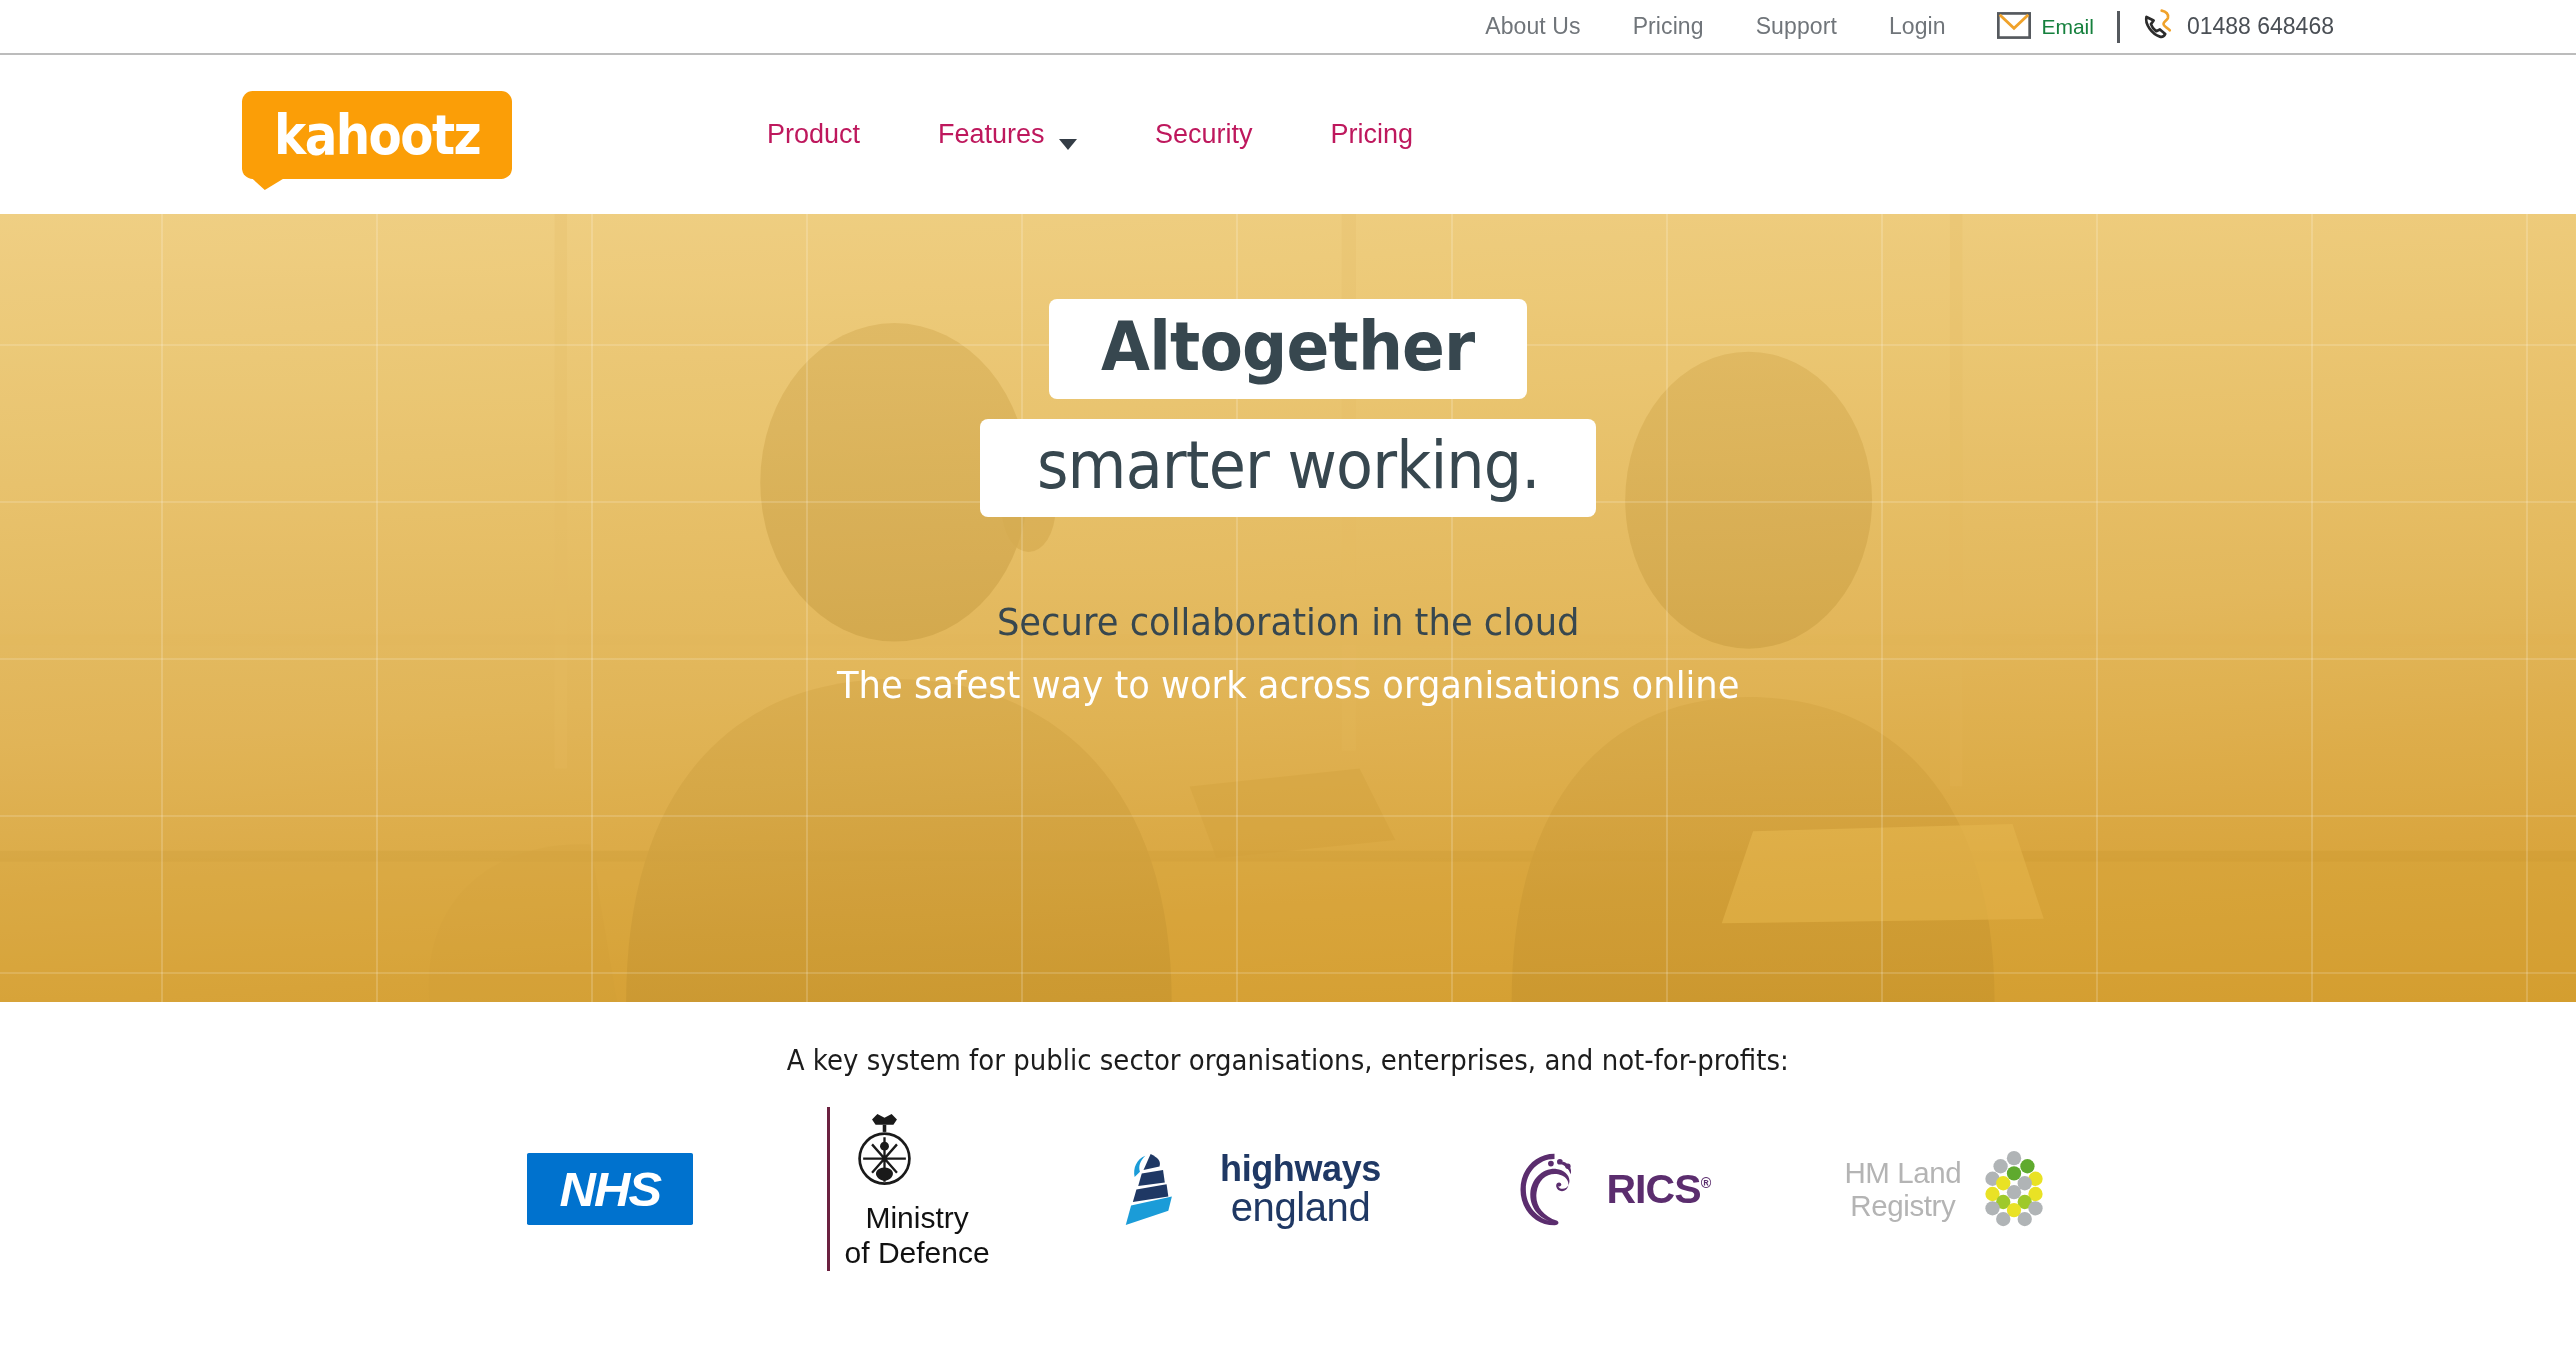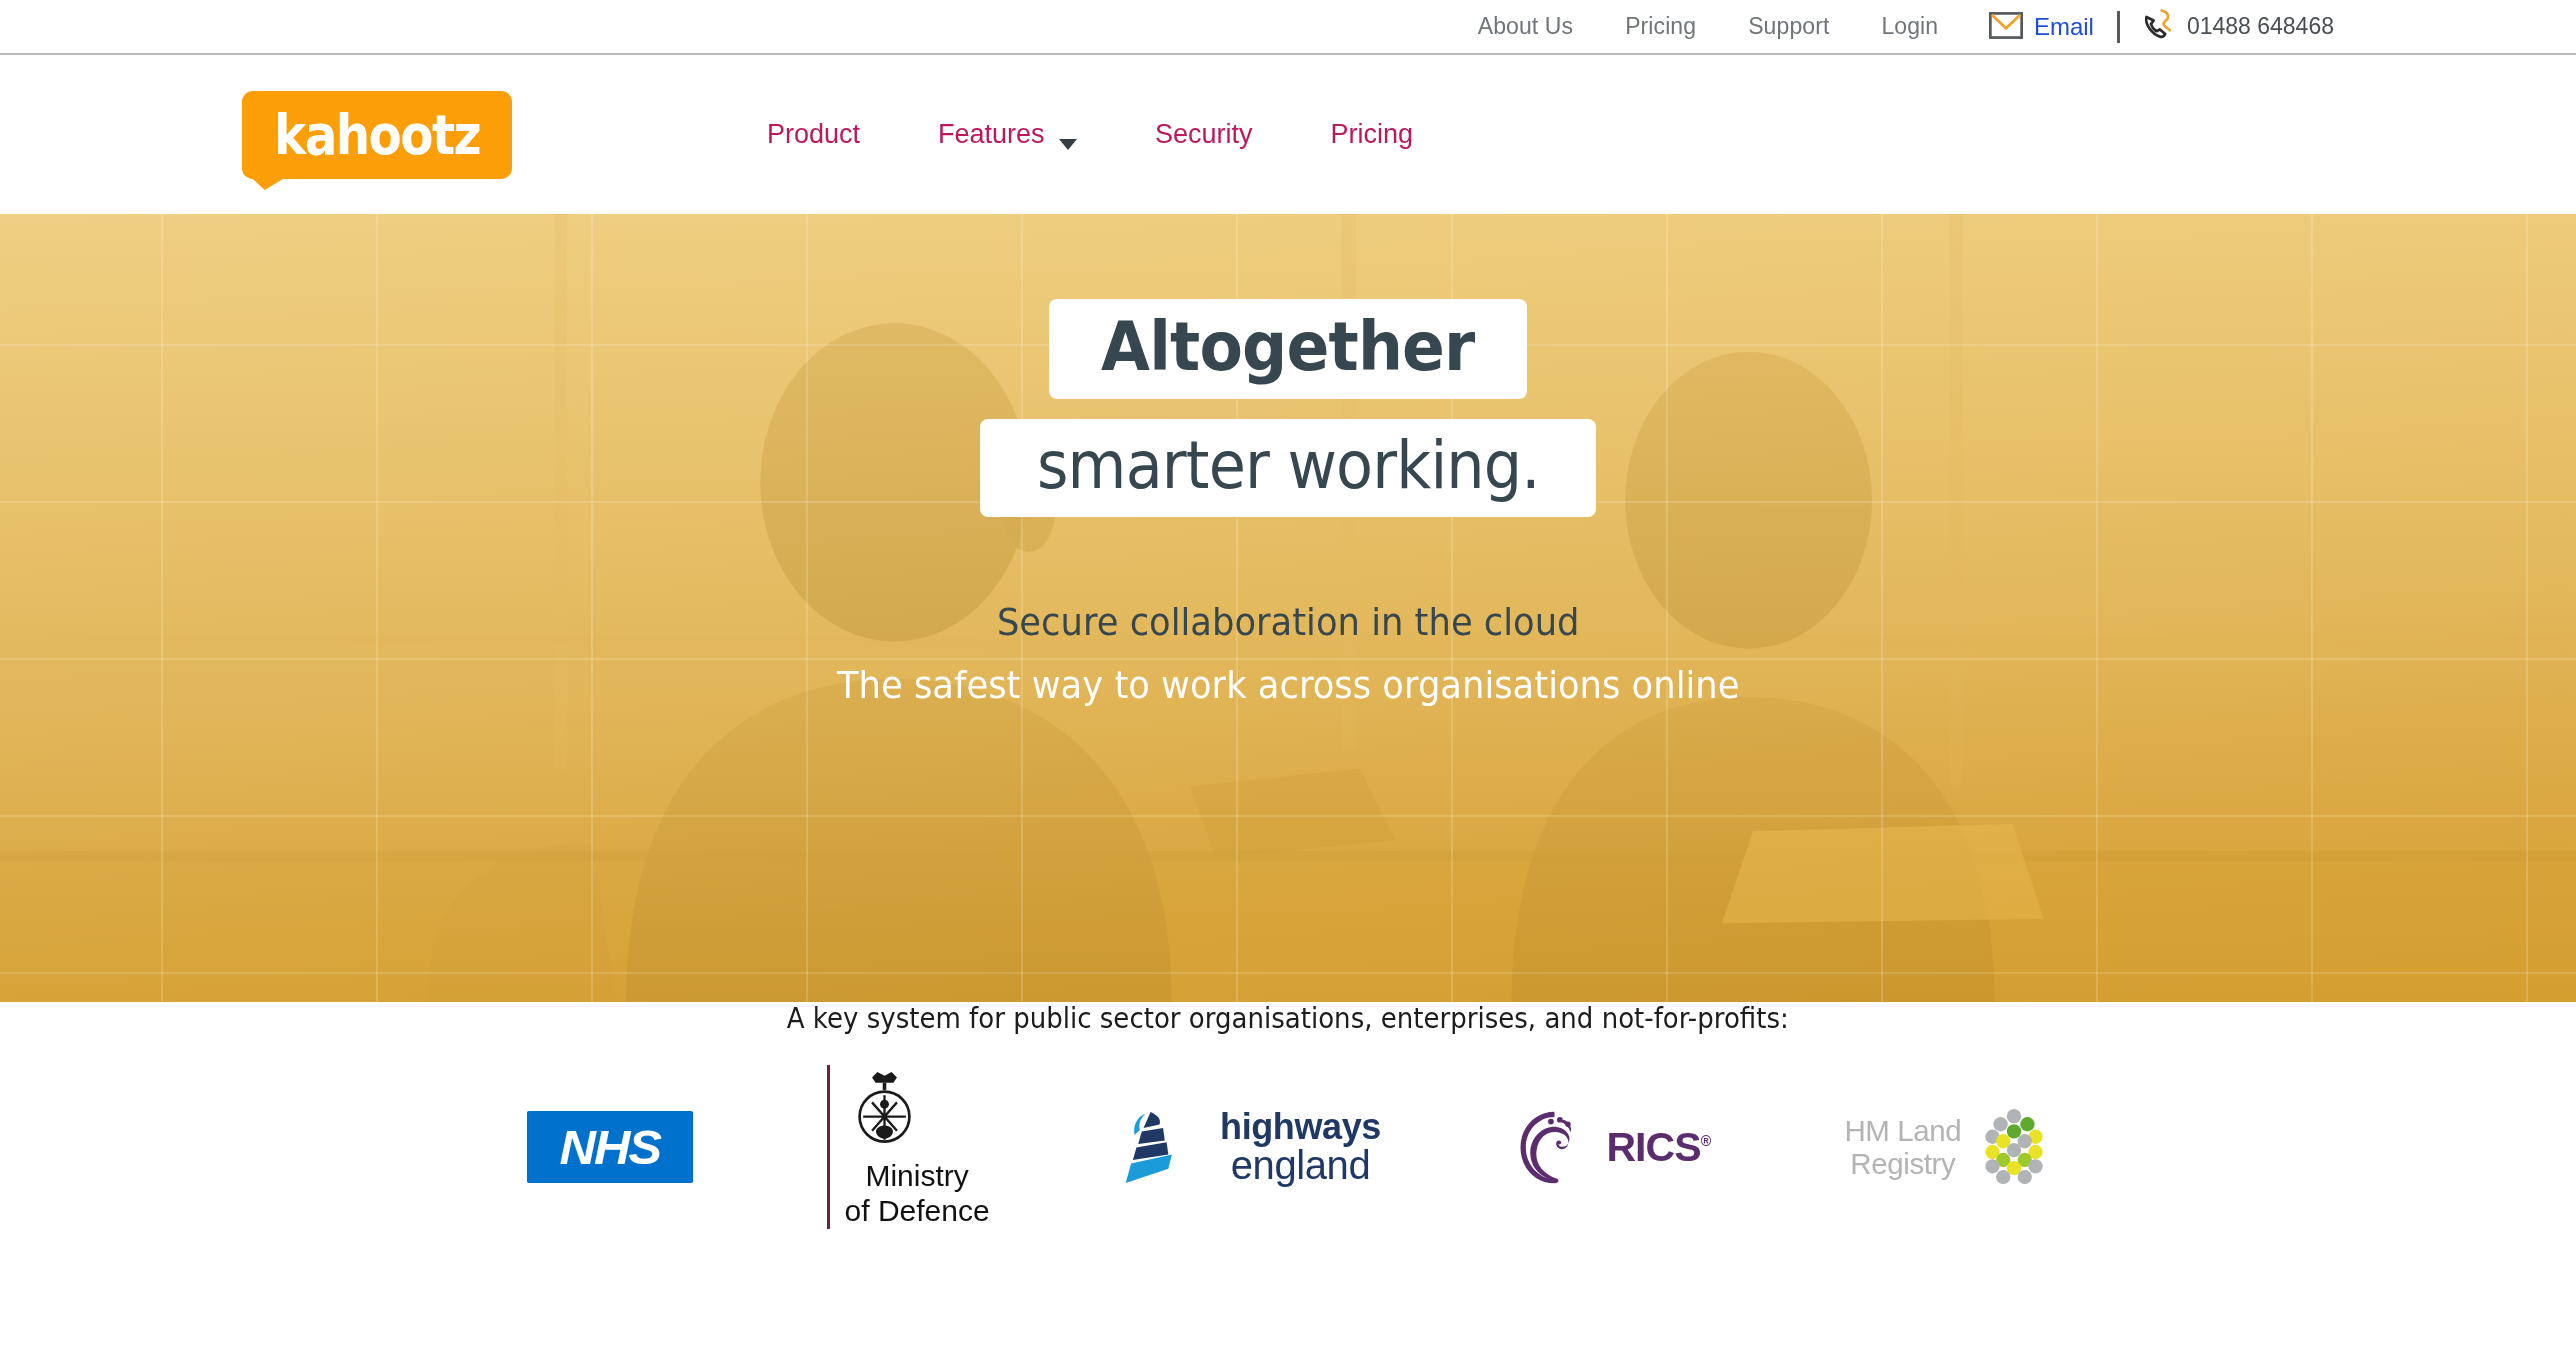--- a/index.html
+++ b/index.html
@@ -31,22 +31,22 @@
     white-space: nowrap;
   }
   .top-contact {
     display: flex;
     align-items: center;
     gap: 10.7px;
     padding-left: 25px;
     cursor: pointer;
   }
   .top-contact .label {
-    font-size: 24px;
-    color: #1d4ed8;
+    font-size: 21px;
+    color: #15803d;
     white-space: nowrap;
   }
   .vdivider {
     width: 2.7px;
     height: 32px;
     background: #55595e;
     margin: 0 21.5px 0 23px;
   }
   .phone-block { display: flex; align-items: center; gap: 9.8px; cursor: pointer; }
   .phone-block .label { font-size: 23px; color: #4a4f55; white-space: nowrap; }
@@ -211,20 +211,21 @@
     margin-top: 19.7px;
     font-size: 38px;
     color: #ffffff;
     font-family: "DejaVu Sans", sans-serif;
     transform: scaleX(.93);
   }
 
   
   .clients {
     background: #fff;
+    padding-top: 42px;
     text-align: center;
   }
   .clients-title {
     font-size: 28px;
     color: #1c1c1c;
     font-family: "DejaVu Sans", sans-serif;
     transform: scaleX(.93);
     display: inline-block;
   }
   .clients-row {

